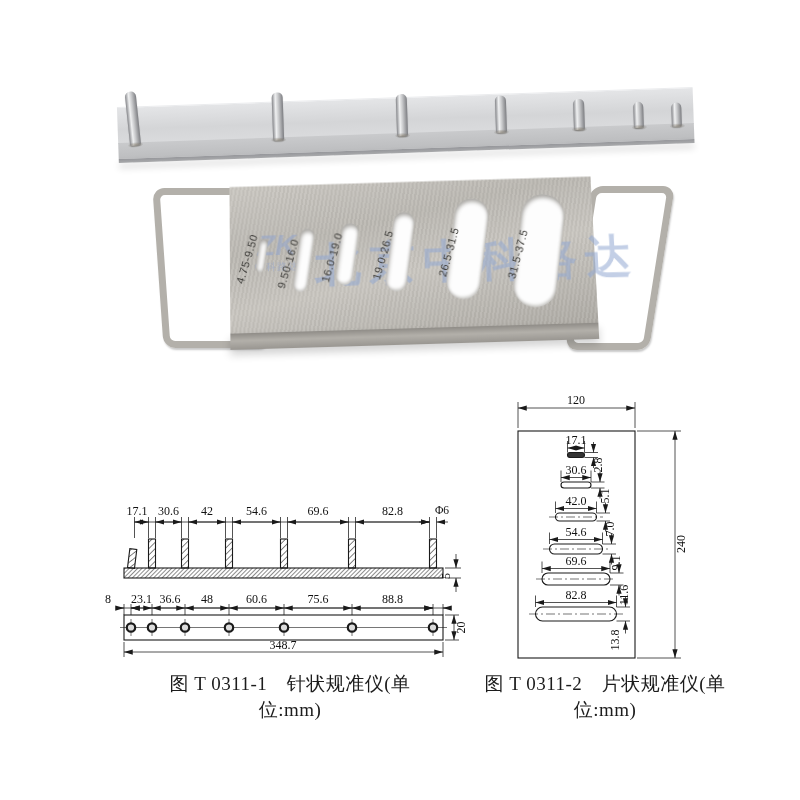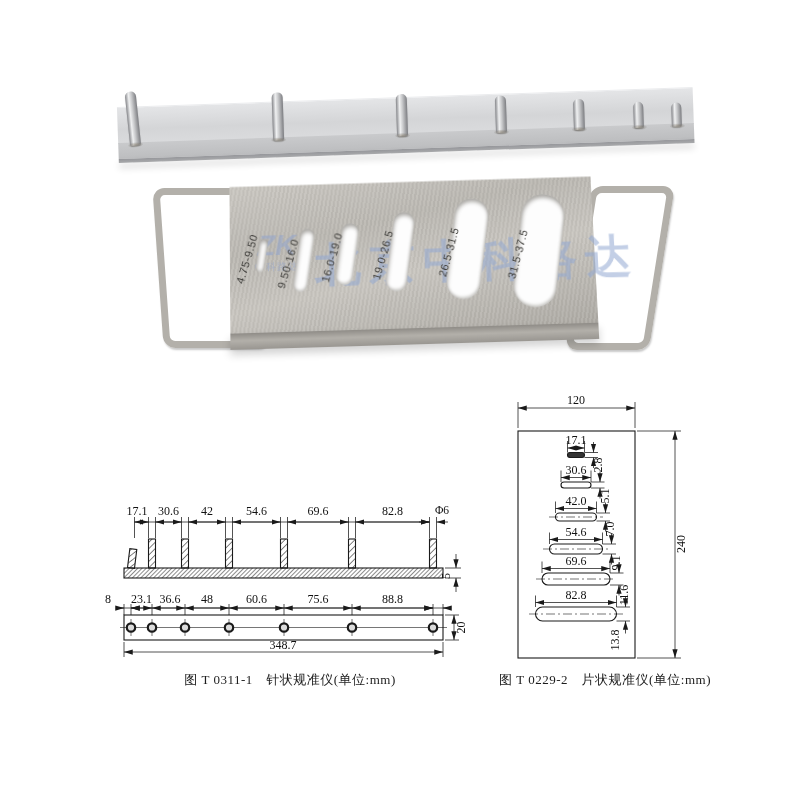--- a/index.html
+++ b/index.html
@@ -45,21 +45,21 @@
          letter-spacing:.5px;transform:translate(-50%,-50%) rotate(-73deg);}
   .wm{left:85px;top:52px;font-size:46px;font-weight:bold;letter-spacing:8px;
       color:rgba(146,168,210,.55);white-space:nowrap;}
   .logo{left:20px;top:46px;width:54px;text-align:center;color:rgba(150,166,202,.62);}
   .logo .zk{font-size:29px;font-weight:bold;font-style:italic;line-height:30px;}
   .logo .sub{font-size:10px;letter-spacing:1px;}
 
   
   svg text{font-family:"Liberation Serif","DejaVu Serif",serif;fill:#111;}
   .caption{position:absolute;font-family:"Liberation Serif","DejaVu Serif",serif;
-           font-size:13px;color:#1c1c1c;text-align:center;letter-spacing:.5px;}
+           font-size:19px;color:#1c1c1c;text-align:center;letter-spacing:.5px;}
 </style>
 </head>
 <body>
 
 <div class="canvas">
 
   <div class="abs pin-photo">
     <div class="abs bar-top"></div>
     <div class="abs bar-front"></div>
     <div class="abs bar-edge"></div>
@@ -255,15 +255,15 @@
       <text x="81" y="172.5">69.6</text>
       <text x="81" y="206.5">82.8</text>
       <text x="107" y="73" transform="rotate(-90 107 73)">2.8</text>
       <text x="113.5" y="104" transform="rotate(-90 113.5 104)">5.1</text>
       <text x="119" y="137" transform="rotate(-90 119 137)">7.0</text>
       <text x="125" y="171" transform="rotate(-90 125 171)">9.1</text>
       <text x="132.5" y="203" transform="rotate(-90 132.5 203)">11.6</text>
       <text x="124" y="248" transform="rotate(-90 124 248)">13.8</text>
     </g>
   </svg>
-  <div class="caption" style="left:460px;top:671px;width:290px;">图 T 0229-2　片状规准仪(单位:mm)</div>
+  <div class="caption" style="left:460px;top:671px;width:290px;">图 T 0311-2　片状规准仪(单位:mm)</div>
 
 </div>
 
 </body></html>

